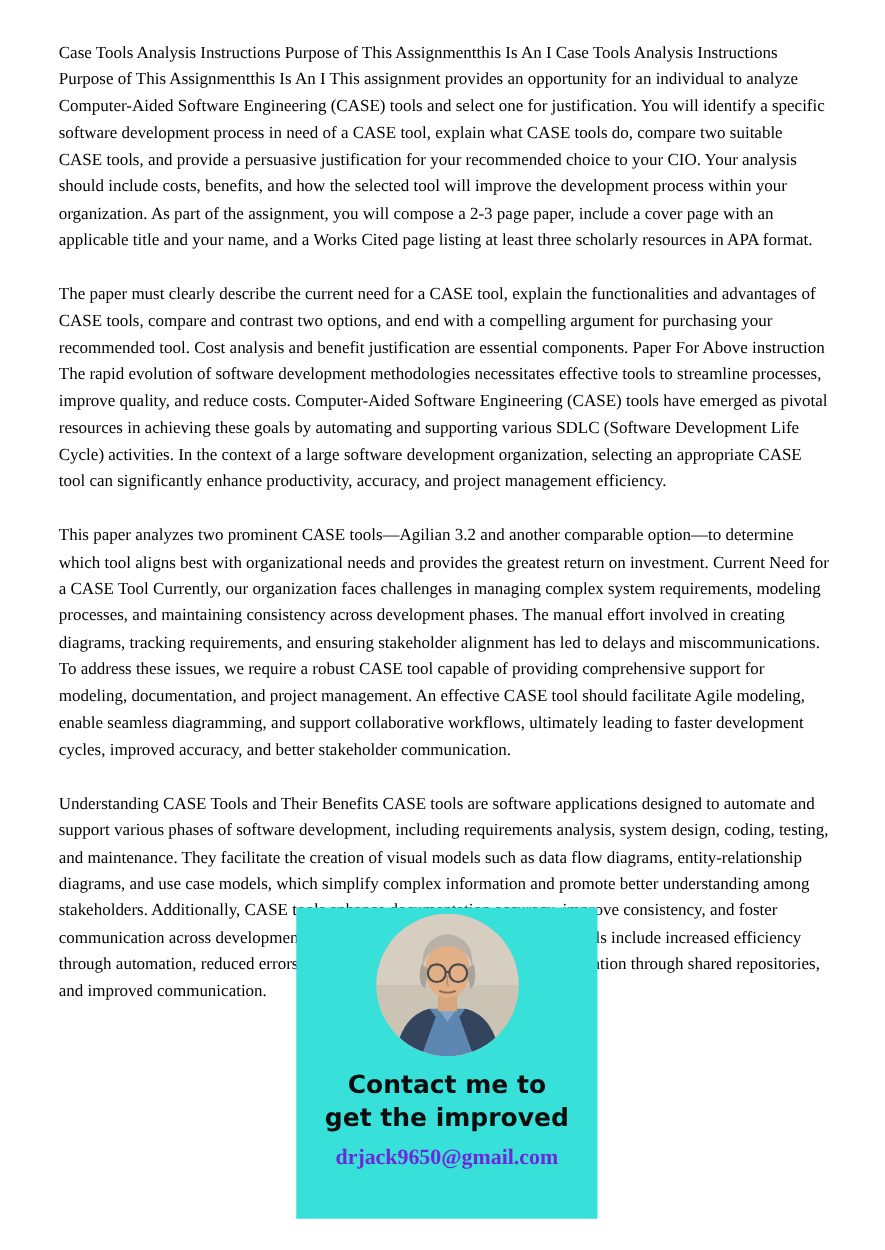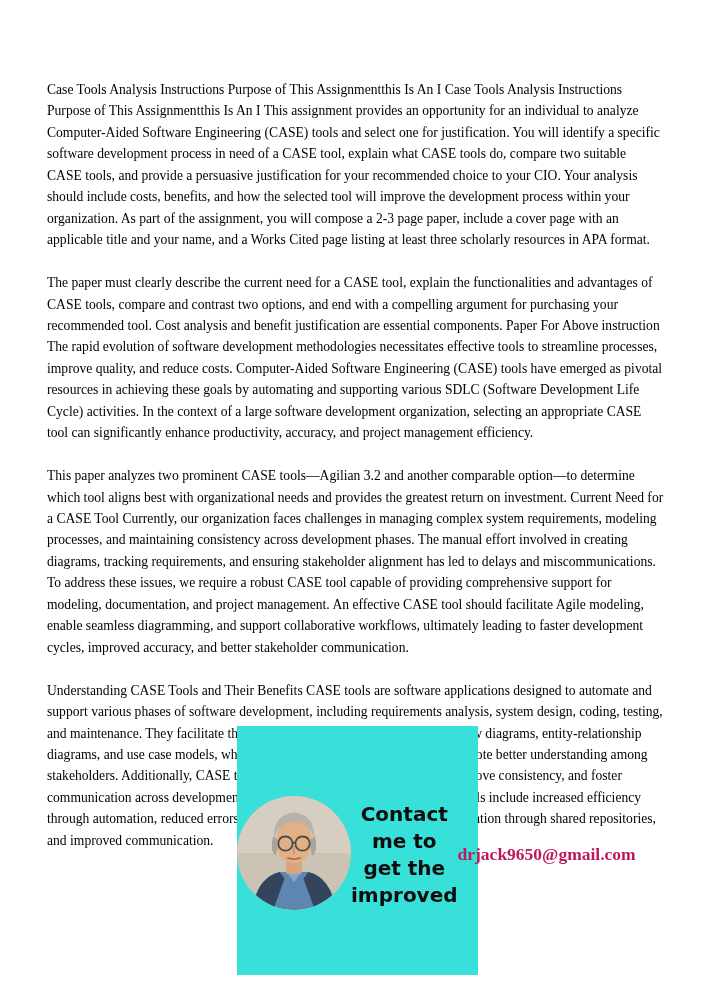--- a/index.html
+++ b/index.html
@@ -17,34 +17,33 @@
   }
   .content {
     position: absolute;
     left: 47px;
     top: 31px;
     width: 617px;
     font-size: 13.6px;
     line-height: 21.45px;
     color: #000000;
     text-align: left;
-    margin-top: 48px;
   }
   .content p {
     margin: 0 0 21.45px 0;
   }
   .overlay {
     position: absolute;
     left: 237px;
     top: 726px;
     width: 241px;
     height: 249px;
     background: #38e0da;
     display: flex;
-    flex-direction: row;
+    flex-direction: column;
     align-items: center;
     box-sizing: border-box;
   }
   .photo-wrap {
     width: 114px;
     height: 114px;
     border-radius: 50%;
     overflow: hidden;
     margin-top: 5px;
     background: #cbc3b4;
@@ -60,21 +59,21 @@
     font-size: 20px;
     line-height: 27px;
     color: #0d0d0d;
     text-align: center;
   }
   .contact-email {
     margin-top: 7px;
     font-family: "Liberation Serif", serif;
     font-weight: 700;
     font-size: 17.5px;
-    color: #be185d;
+    color: #6d28d9;
     text-align: center;
   }
 </style>
 </head>
 <body>
 
 <div class="page">
 
   <div class="content">
     <p>Case Tools Analysis Instructions Purpose of This Assignmentthis Is An I Case Tools Analysis Instructions Purpose of This Assignmentthis Is An I This assignment provides an opportunity for an individual to analyze Computer-Aided Software Engineering (CASE) tools and select one for justification. You will identify a specific software development process in need of a CASE tool, explain what CASE tools do, compare two suitable CASE tools, and provide a persuasive justification for your recommended choice to your CIO. Your analysis should include costs, benefits, and how the selected tool will improve the development process within your organization. As part of the assignment, you will compose a 2-3 page paper, include a cover page with an applicable title and your name, and a Works Cited page listing at least three scholarly resources in APA format.</p>

